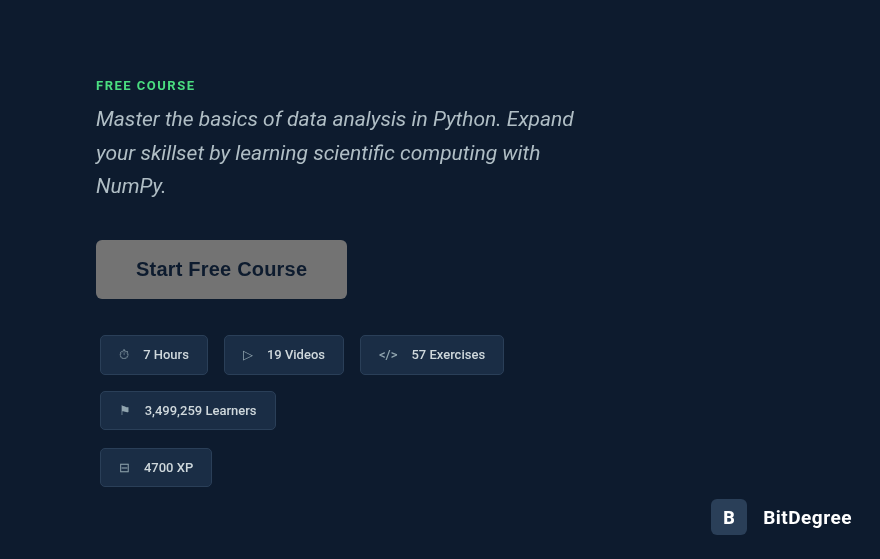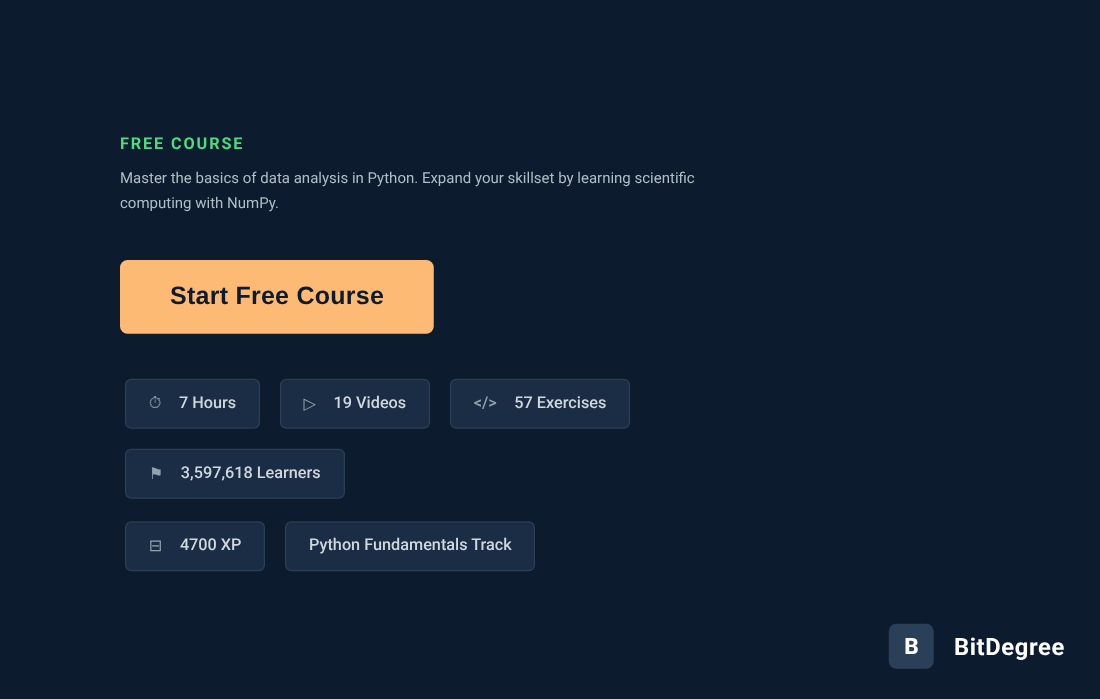--- a/index.html
+++ b/index.html
@@ -38,28 +38,29 @@
       color: #ffffff;
       font-size: 52px;
       font-weight: 800;
       line-height: 1.1;
       margin-bottom: 20px;
       letter-spacing: -0.5px;
     }
 
     .course-description {
       color: #b0bec5;
-      font-size: 12px;
+      font-size: 21px;
       line-height: 1.6;
       margin-bottom: 32px;
       max-width: 480px;
+      font-style: italic;
     }
 
     .start-btn {
-      background-color: #fdba74;
+      background-color: #737373;
       color: #0d1b2e;
       border: none;
       border-radius: 6px;
       padding: 18px 40px;
       font-size: 20px;
       font-weight: 800;
       cursor: pointer;
       display: inline-block;
       margin-bottom: 28px;
       letter-spacing: 0.2px;
@@ -139,31 +140,28 @@
     <div class="badge">
       <span class="badge-icon">▷</span>
       <span>19 Videos</span>
     </div>
     <div class="badge">
       <span class="badge-icon">&lt;/&gt;</span>
       <span>57 Exercises</span>
     </div>
     <div class="badge">
       <span class="badge-icon">⚑</span>
-      <span>3,597,618 Learners</span>
+      <span>3,499,259 Learners</span>
     </div>
   </div>
 
   <div class="badges-row">
     <div class="badge">
       <span class="badge-icon">⊟</span>
       <span>4700 XP</span>
-    </div>
-    <div class="badge">
-      <span>Python Fundamentals Track</span>
     </div>
   </div>
 </div>
 
 <div class="bitdegree-logo">
   <div class="bitdegree-logo-icon">B</div>
   <span class="bitdegree-logo-text">BitDegree</span>
 </div>
 
 </body></html>

